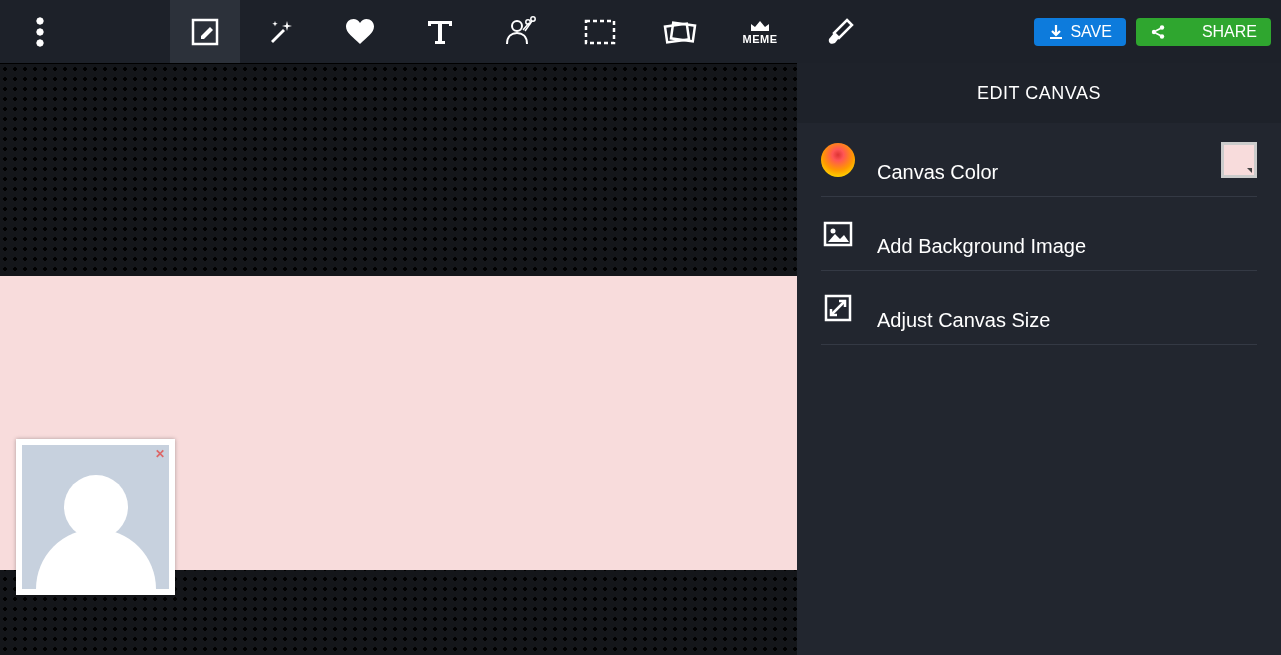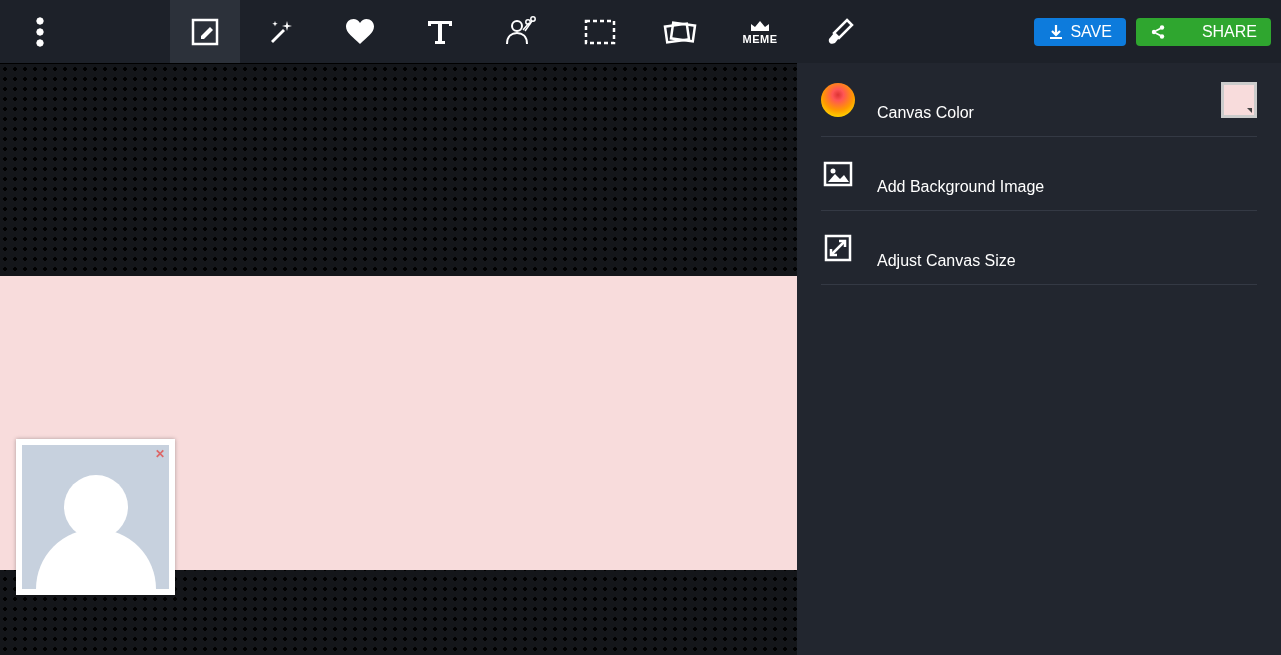--- a/index.html
+++ b/index.html
@@ -156,21 +156,21 @@
     border-bottom:1px solid #343944;
     cursor:pointer;
   }
   .panel-row .row-icon {
     width:34px;
     height:34px;
     display:flex;
     align-items:center;
     justify-content:center;
   }
-  .panel-row .row-label { font-size:16px;margin-top:26px; }
+  .panel-row .row-label { font-size:20px;margin-top:26px; }
   .color-circle {
     width:34px;
     height:34px;
     border-radius:50%;
     background: radial-gradient(circle at 50% 35%, #d33 0%, #f55 20%, #f90 55%, #fd0 85%, #ff0 100%);
   }
   .swatch {
     width:36px;
     height:36px;
     border:3px solid #ccc;
@@ -290,20 +290,21 @@
     <div class="avatar-frame">
       <div class="avatar-inner">
         <div class="avatar-close">✕</div>
         <div class="avatar-head"></div>
         <div class="avatar-body"></div>
       </div>
     </div>
   </div>
 
   <div class="sidebar">
+    <div class="sidebar-title">EDIT CANVAS</div>
     <div class="panel-list">
 
       <div class="panel-row">
         <div class="row-icon">
           <div class="color-circle"></div>
         </div>
         <div class="row-label">Canvas Color</div>
         <div class="swatch" title="#f8dcdc"></div>
       </div>
 

